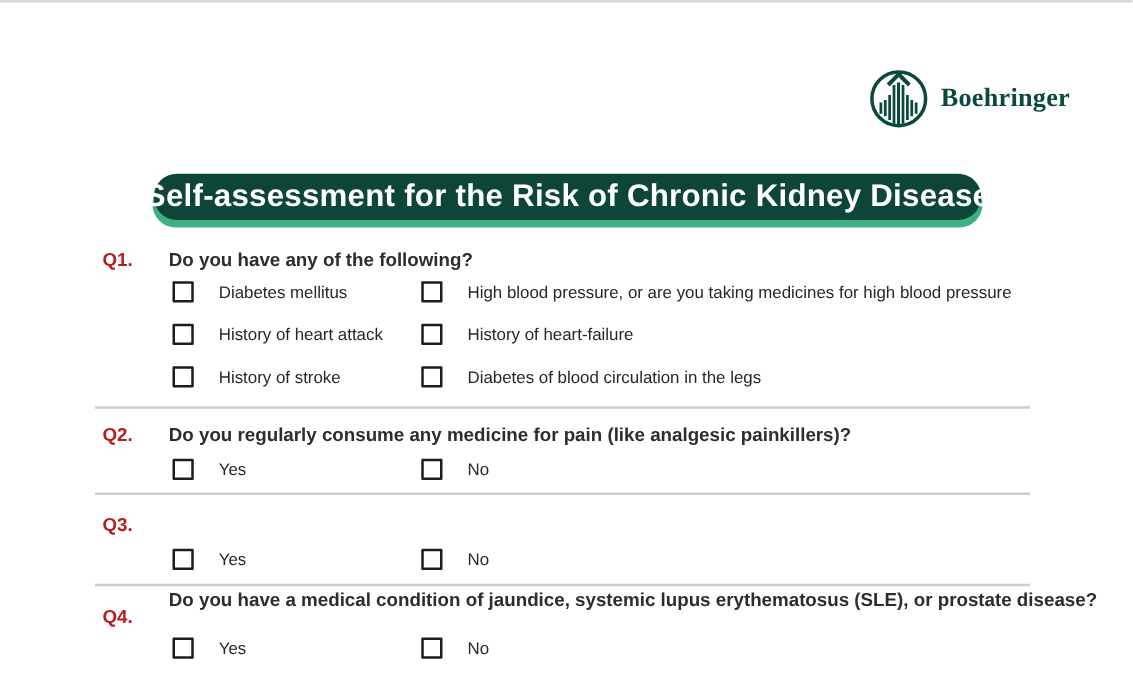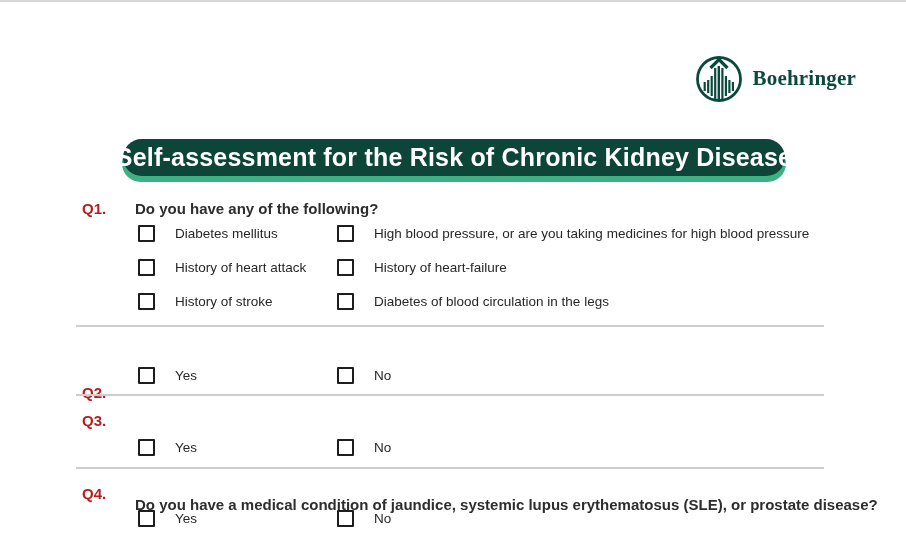--- a/index.html
+++ b/index.html
@@ -89,21 +89,22 @@
     <span class="cb"></span>
     <span class="opt-label">History of stroke</span>
   </div>
   <div class="opt col2" style="top:292px;">
     <span class="cb"></span>
     <span class="opt-label">Diabetes of blood circulation in the legs</span>
   </div>
 
   <div class="divider" style="top:325px;"></div>
 
-  <div class="q-id" style="top:340px;margin-top:44px;">Q2.</div>
+  <div class="q-id" style="top:340px;">Q2.</div>
+  <div class="q-text" style="top:340px;">Do you regularly consume any medicine for pain (like analgesic painkillers)?</div>
   <div class="opt col1" style="top:366px;">
     <span class="cb"></span>
     <span class="opt-label">Yes</span>
   </div>
   <div class="opt col2" style="top:366px;">
     <span class="cb"></span>
     <span class="opt-label">No</span>
   </div>
 
   <div class="divider" style="top:394px;"></div>
@@ -114,21 +115,21 @@
     <span class="opt-label">Yes</span>
   </div>
   <div class="opt col2" style="top:438px;">
     <span class="cb"></span>
     <span class="opt-label">No</span>
   </div>
 
   <div class="divider" style="top:467px;"></div>
 
   <div class="q-id" style="top:485px;">Q4.</div>
-  <div class="q-text" style="top:496px;">Do you have a medical condition of jaundice, systemic lupus erythematosus (SLE), or prostate disease?</div>
+  <div class="q-text" style="top:472px;">Do you have a medical condition of jaundice, systemic lupus erythematosus (SLE), or prostate disease?</div>
   <div class="opt col1" style="top:509px;">
     <span class="cb"></span>
     <span class="opt-label">Yes</span>
   </div>
   <div class="opt col2" style="top:509px;">
     <span class="cb"></span>
     <span class="opt-label">No</span>
   </div>
 </div>
 

